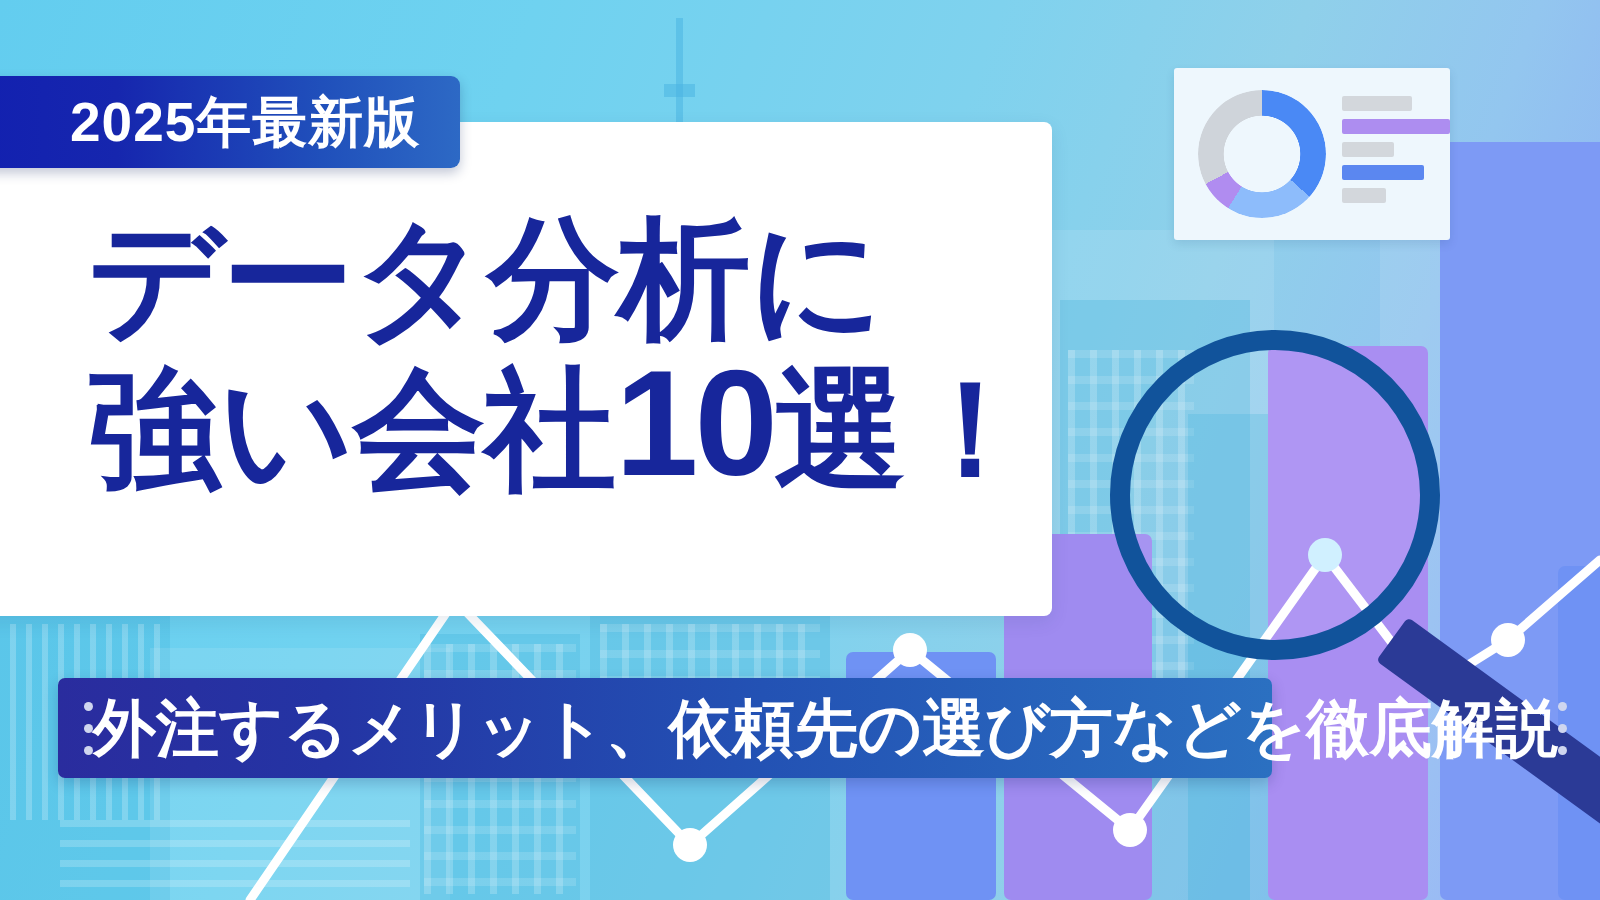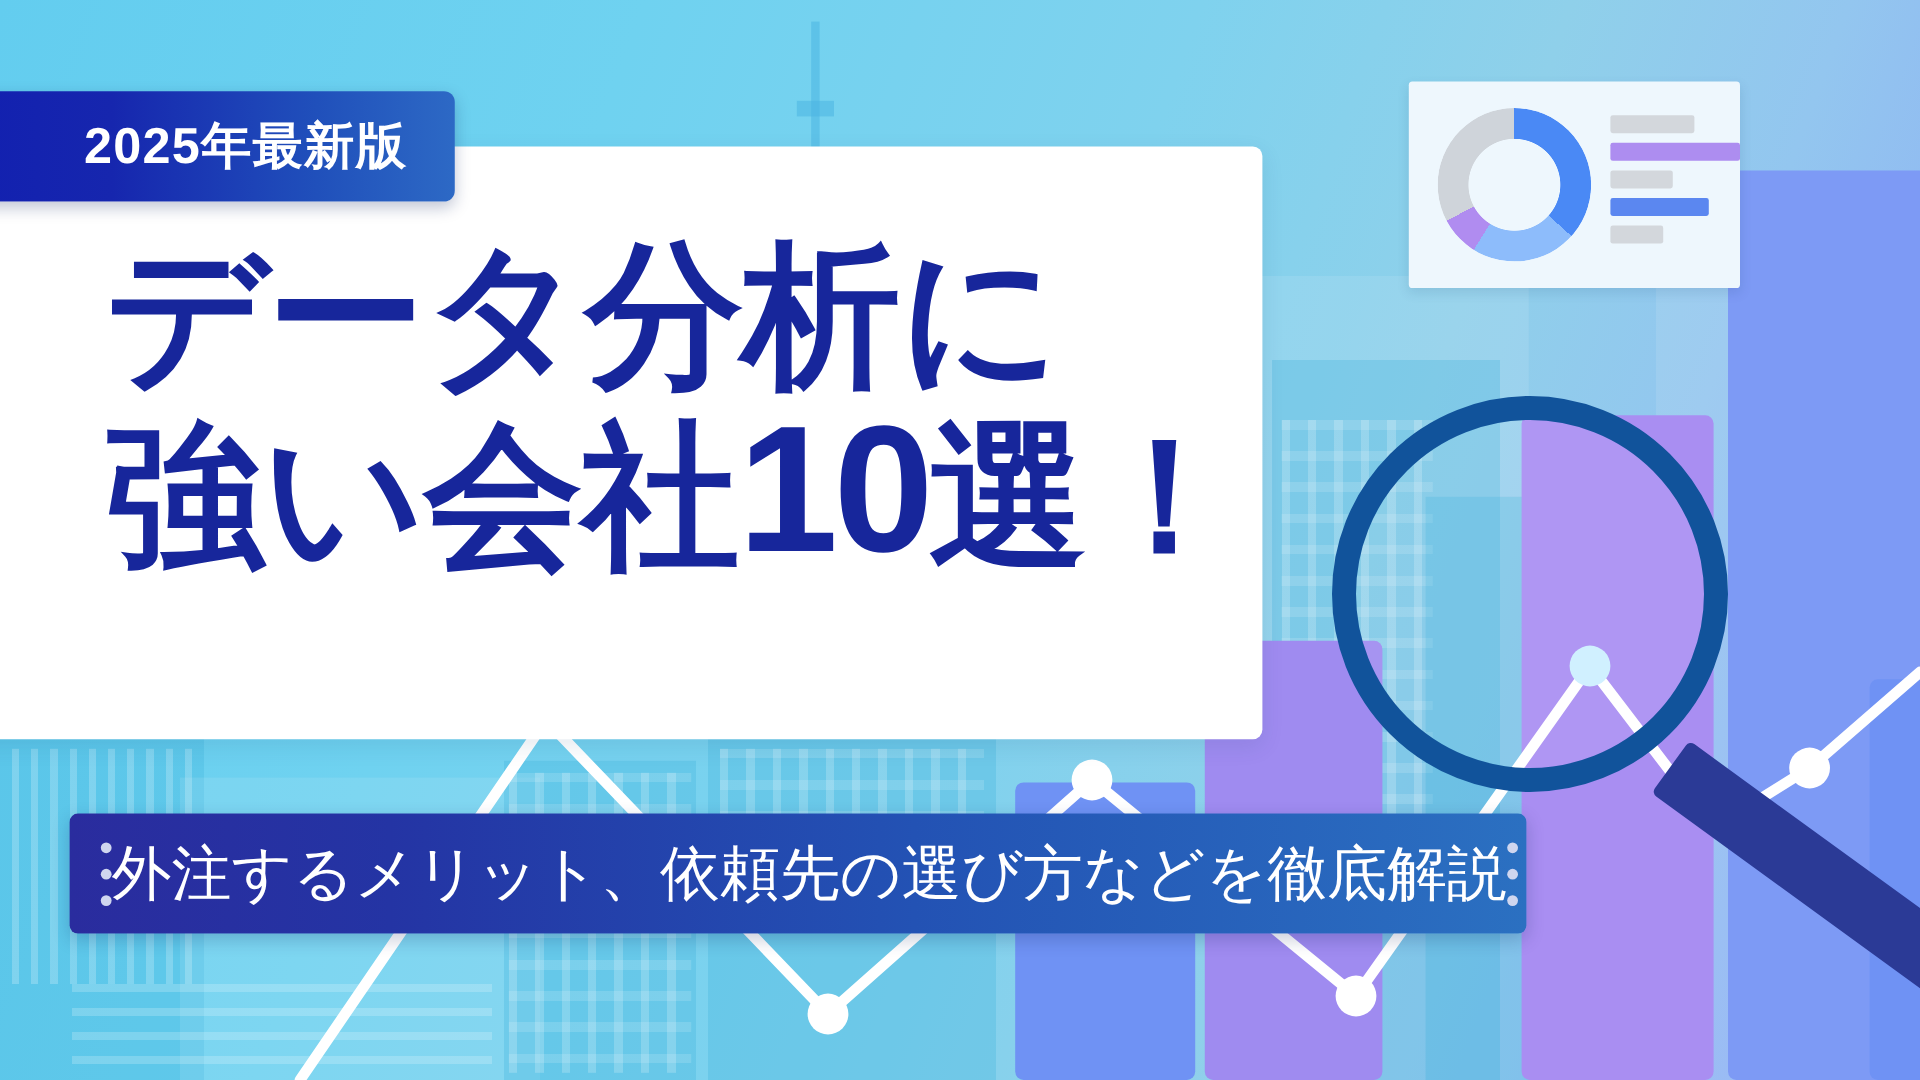--- a/index.html
+++ b/index.html
@@ -73,44 +73,44 @@
 
   
   #badge{
     position:absolute;left:-30px;top:76px;height:92px;
     padding:0 40px 0 100px;display:flex;align-items:center;
     background:linear-gradient(90deg,#1220b0 0%,#1626ae 30%,#2050bb 72%,#2d69c5 100%);
     border-radius:0 9px 9px 0;
     box-shadow:0 5px 12px rgba(12,30,90,.25);
   }
   #badge .txt{
-    color:#fff;font-size:42px;font-weight:700;letter-spacing:1px;line-height:1;
+    color:#fff;font-size:55px;font-weight:700;letter-spacing:1px;line-height:1;
     white-space:nowrap;
   }
 
   
   #title{
     position:absolute;left:88px;top:196px;width:940px;
     color:#17269b;font-weight:700;line-height:1.02;letter-spacing:-1px;
   }
-  #title .l1{font-size:132px;display:block;white-space:nowrap;}
+  #title .l1{font-size:132px;display:block;white-space:nowrap;margin-top:16px;}
   #title .l2{font-size:132px;display:block;white-space:nowrap;}
   #title .num{font-size:150px;letter-spacing:-4px;}
 
   
   #sub{
     position:absolute;left:58px;top:678px;width:1214px;height:100px;
     background:linear-gradient(90deg,#2a2c9e 0%,#2434a4 22%,#2352b4 58%,#2b70c1 100%);
     border-radius:7px;display:flex;align-items:center;justify-content:space-between;
     box-shadow:0 5px 14px rgba(12,30,90,.22);padding:0 26px;box-sizing:border-box;
   }
   #sub .dots{display:flex;flex-direction:column;gap:13px;}
   #sub .dots i{display:block;width:9px;height:9px;border-radius:50%;background:#cfd6ef;}
   #sub .txt{
-    color:#fff;font-size:50px;font-weight:400;letter-spacing:0px;white-space:nowrap;
+    color:#fff;font-size:63px;font-weight:700;letter-spacing:0px;white-space:nowrap;
     flex:1;line-height:1;
   }
 </style>
 </head>
 <body>
 
 <div id="stage">
 
   <div class="layer">
     <div class="antenna" style="left:676px;top:18px;width:7px;height:110px;"></div>

